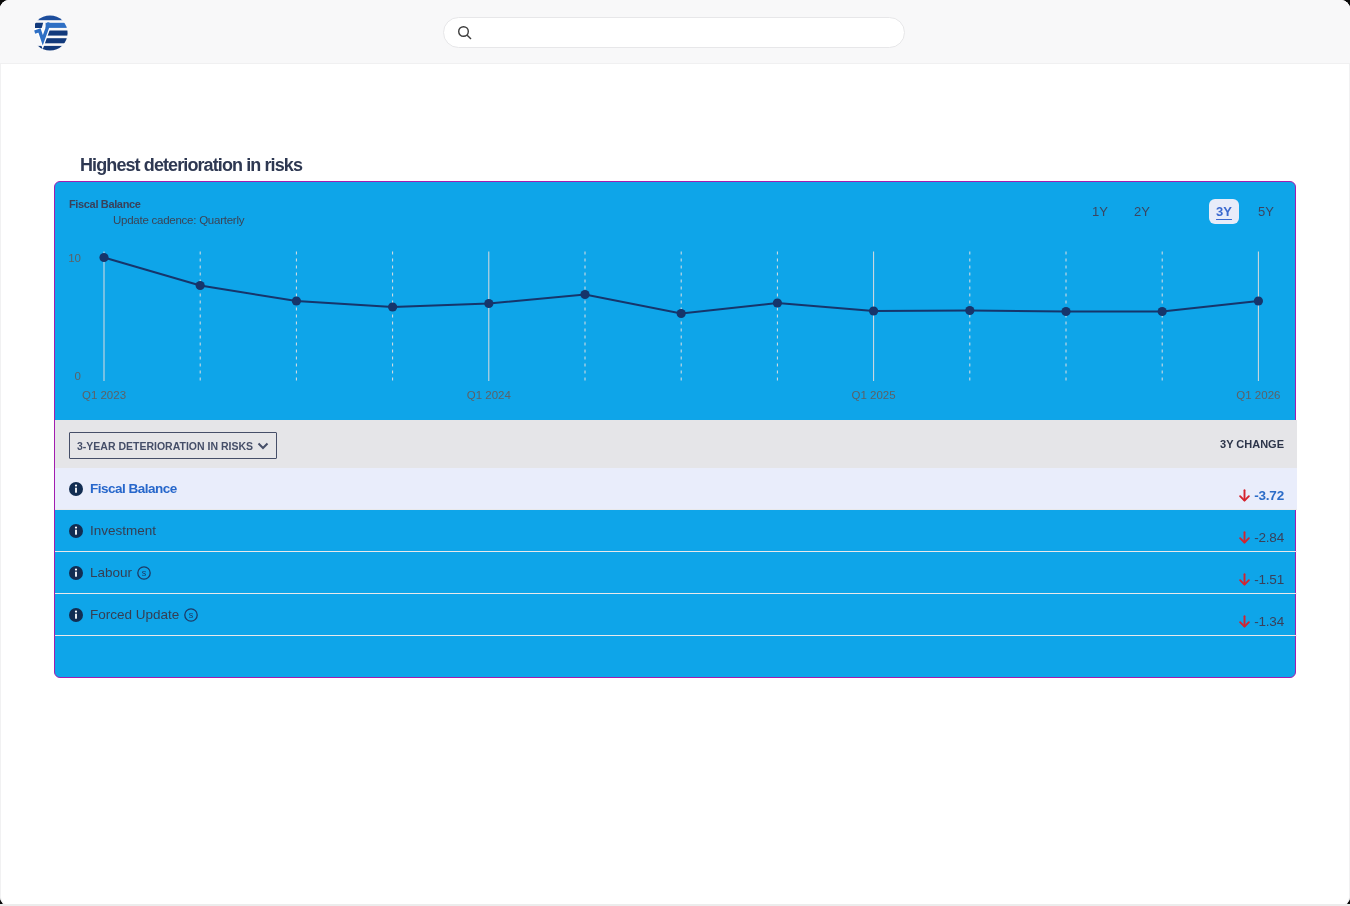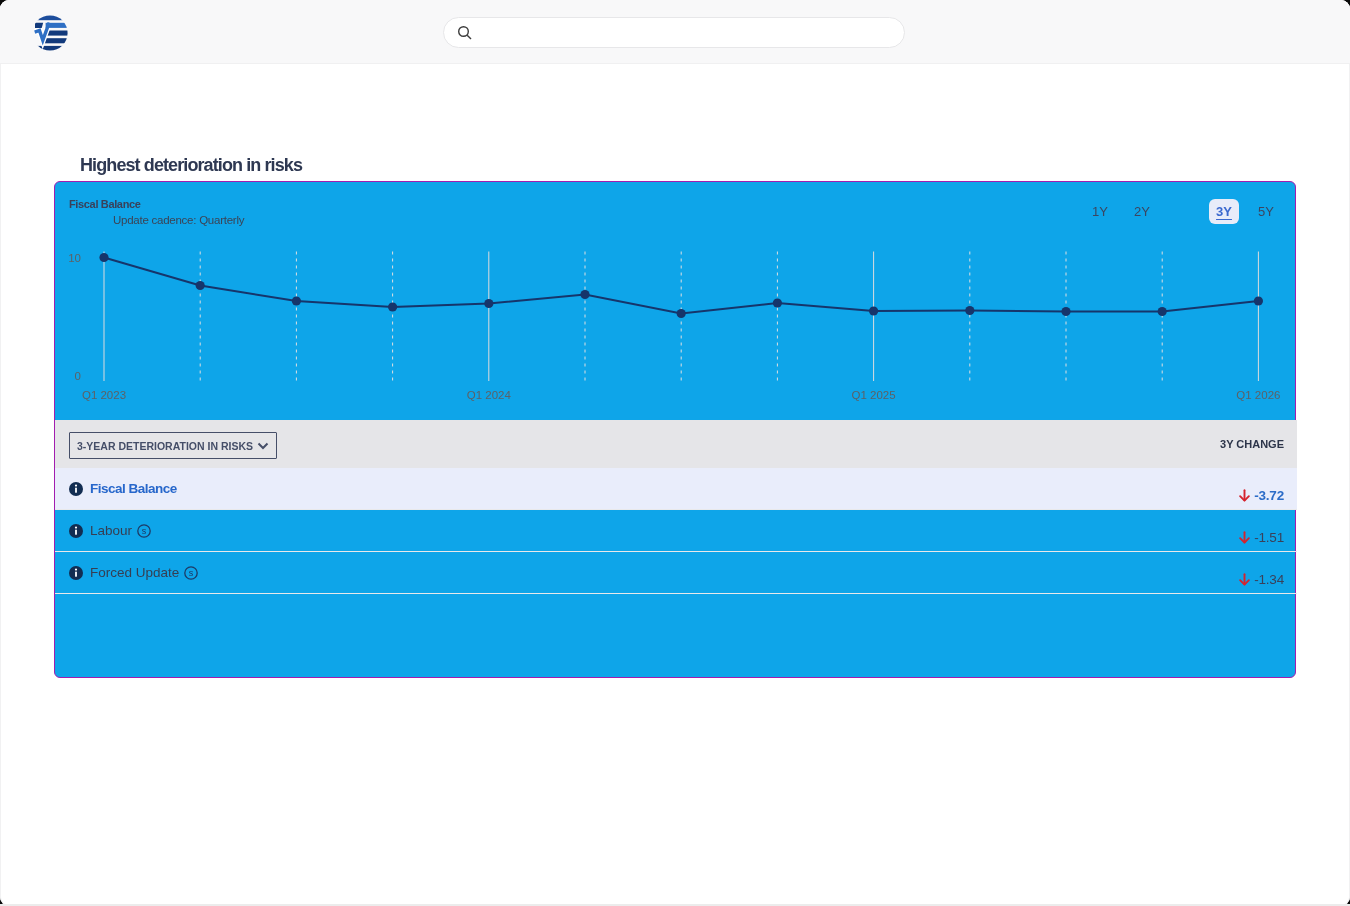--- a/index.html
+++ b/index.html
@@ -137,20 +137,32 @@
               <path d="M6.5,1.2 L6.5,11.3"></path>
               <path d="M2.1,7.2 L6.5,11.6 L10.9,7.2"></path>
             </svg>-3.72</span>
       </div>
       <div class="row">
         <svg class="info" viewBox="0 0 14 14">
             <circle cx="7" cy="7" r="7" fill="#122d52"></circle>
             <rect x="6.1" y="5.7" width="1.8" height="5" fill="#fff"></rect>
             <circle cx="7" cy="3.6" r="1.1" fill="#fff"></circle>
           </svg>
+        <span class="rname">Investment</span>
+        <span class="rval"><svg width="13" height="13" viewBox="0 0 13 13" fill="none" stroke="#d5232e" stroke-width="1.9" stroke-linecap="round" stroke-linejoin="round">
+              <path d="M6.5,1.2 L6.5,11.3"></path>
+              <path d="M2.1,7.2 L6.5,11.6 L10.9,7.2"></path>
+            </svg>-2.84</span>
+      </div>
+      <div class="row">
+        <svg class="info" viewBox="0 0 14 14">
+            <circle cx="7" cy="7" r="7" fill="#122d52"></circle>
+            <rect x="6.1" y="5.7" width="1.8" height="5" fill="#fff"></rect>
+            <circle cx="7" cy="3.6" r="1.1" fill="#fff"></circle>
+          </svg>
         <span class="rname">Labour</span>
         <svg class="sbadge" viewBox="0 0 14 14">
             <circle cx="7" cy="7" r="6.2" fill="none" stroke="#1d3a66" stroke-width="1.3"></circle>
             <text x="7" y="10.2" text-anchor="middle" font-size="9" fill="#1d3a66" font-family="Liberation Sans, sans-serif">s</text>
           </svg>
         <span class="rval"><svg width="13" height="13" viewBox="0 0 13 13" fill="none" stroke="#d5232e" stroke-width="1.9" stroke-linecap="round" stroke-linejoin="round">
               <path d="M6.5,1.2 L6.5,11.3"></path>
               <path d="M2.1,7.2 L6.5,11.6 L10.9,7.2"></path>
             </svg>-1.51</span>
       </div>

